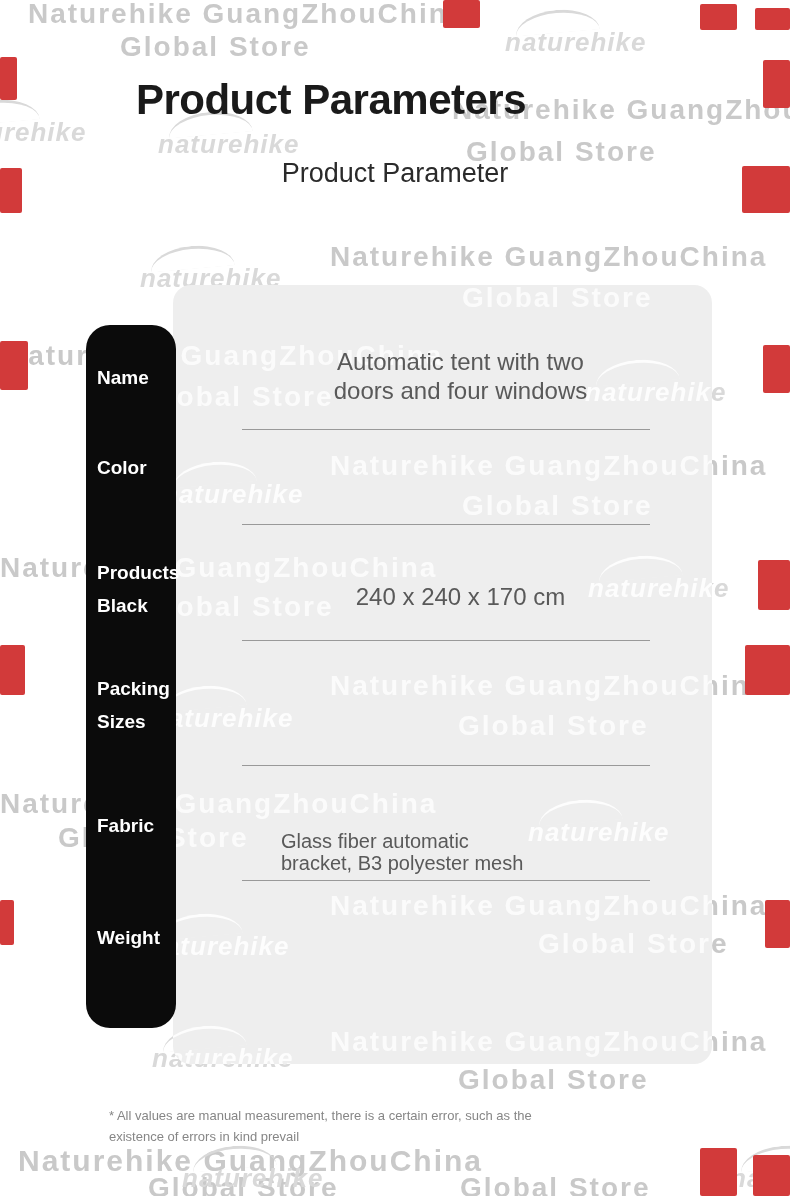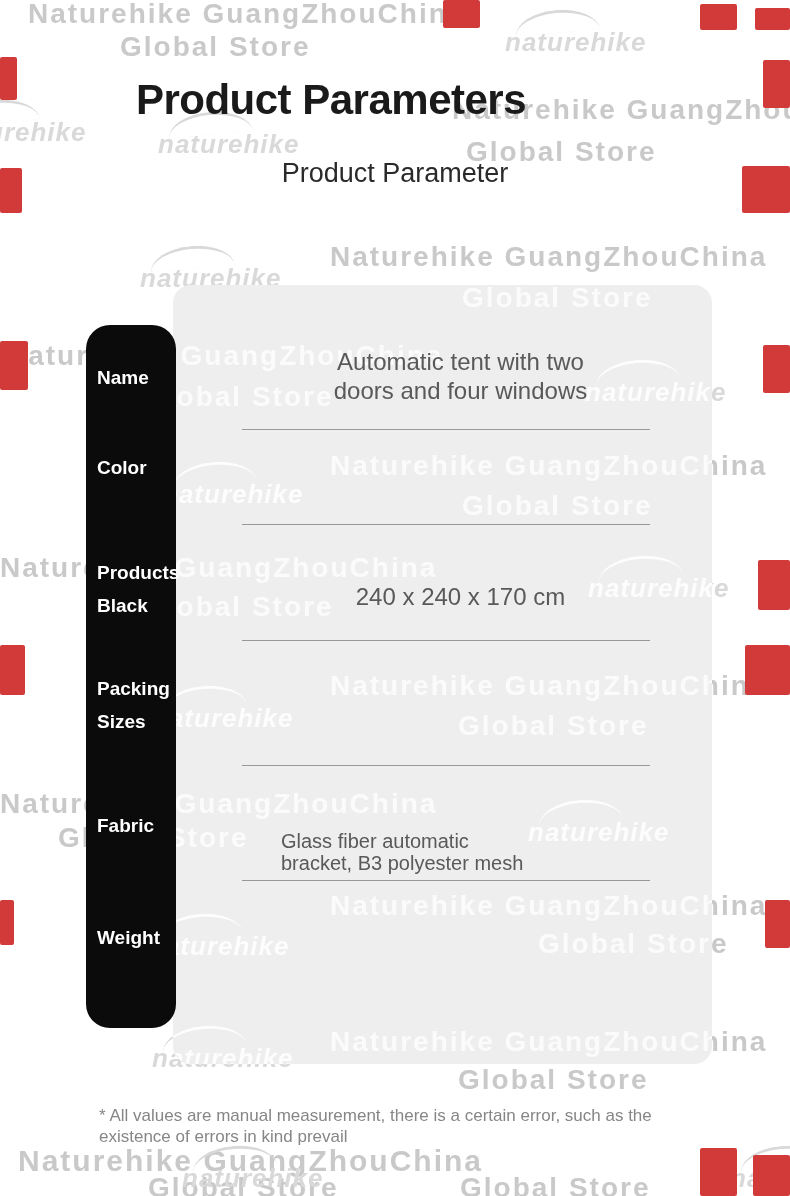--- a/index.html
+++ b/index.html
@@ -54,22 +54,22 @@
   .v0{top:347px}.v1{top:467px}.v2{top:582px}.v3{top:697px}
   .v4a,.v4b{left:265px;width:300px;text-align:left;font-size:20px;line-height:22px;}
   .v4a{top:773px}.v4b{top:830px}
   .v5{top:927px;font-size:21px}
   .divider{
     position:absolute;left:242px;width:408px;height:1px;background:#999999;z-index:4;
   }
   .d0{top:429px}.d1{top:524px}.d2{top:640px}.d3{top:765px}.d4{top:880px}
   
   #footnote{
-    position:absolute;left:99px;top:1106px;width:620px;z-index:10;
-    color:#868686;font-size:17px;line-height:20.5px;white-space:pre-line;
+    position:absolute;left:109px;top:1106px;width:620px;z-index:10;
+    color:#868686;font-size:13px;line-height:20.5px;white-space:pre-line;
   }
 </style>
 </head>
 <body>
 
 <div id="stage">
 
   <div id="wm-a">
       <span class="wm-text" style="left: 28px; top: 0px; font-size: 28px; color: rgb(201, 201, 201);">Naturehike GuangZhouChina</span>
       <span class="wm-text" style="left: 120px; top: 33px; font-size: 28px; color: rgb(201, 201, 201);">Global Store</span>

